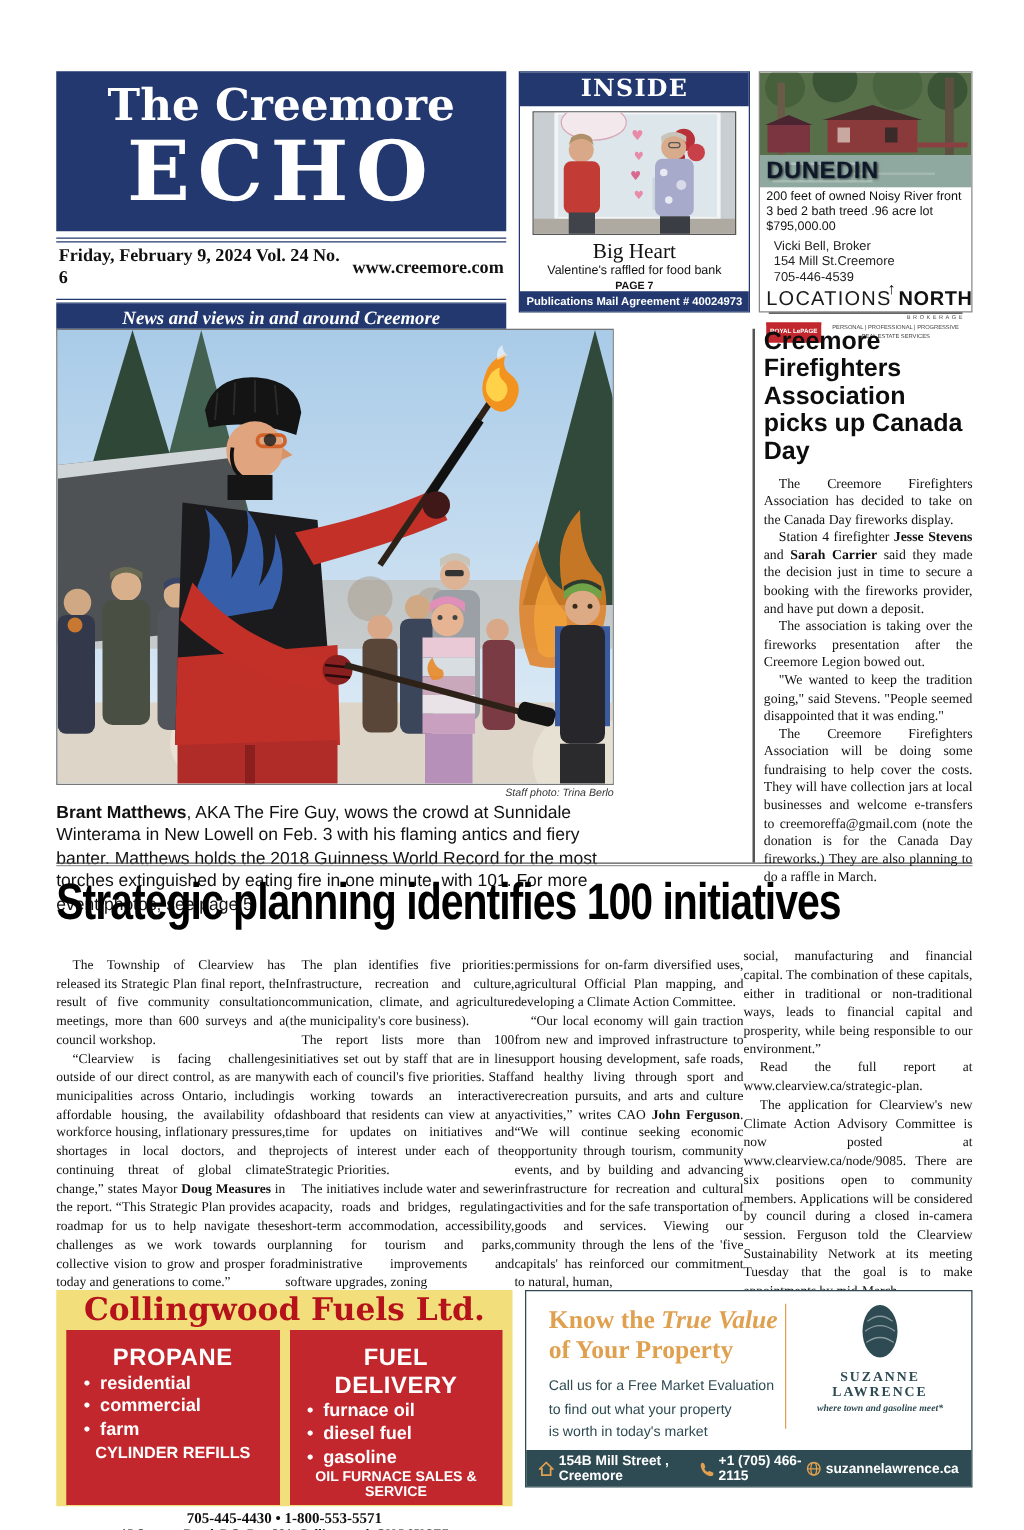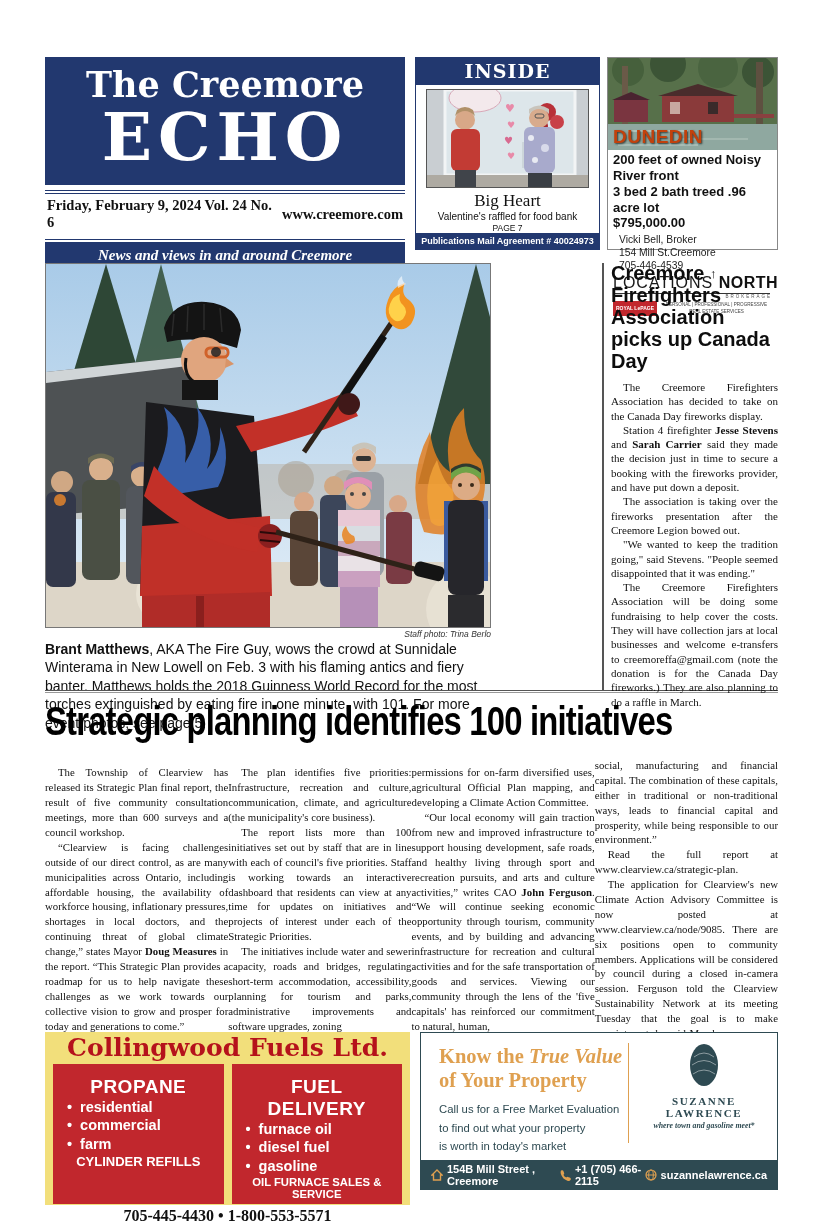--- a/index.html
+++ b/index.html
@@ -16,29 +16,29 @@
   .dateline .site { font-weight:700; }
   .tagline-band { background:#22386f; color:#fff; text-align:center; font-style:italic; font-weight:bold; font-size:15px; padding:4px 0 5px; margin-top:0; }
 
   
   .inside-box { position:absolute; left:415px; top:57px; width:185px; height:193px; border:1px solid #22386f; background:#fff; display:flex; flex-direction:column; }
   .inside-head { background:#22386f; color:#fff; text-align:center; font-family:"DejaVu Serif", serif; font-weight:bold; font-size:19px; letter-spacing:1px; padding:2px 0 3px; }
   .inside-photo { margin:4px 10px 2px; height:103px; border:1px solid #555; overflow:hidden; }
   .inside-photo svg { display:block; }
   .inside-title { text-align:center; font-size:17px; line-height:1.1; margin-top:2px; }
   .inside-sub { text-align:center; font-family:"Liberation Sans", sans-serif; font-size:10px; line-height:1.25; }
-  .inside-page { text-align:center; font-family:"Liberation Sans", sans-serif; font-size:8.5px; font-weight:normal; }
+  .inside-page { text-align:center; font-family:"Liberation Sans", sans-serif; font-size:8.5px; font-weight:bold; }
   .inside-foot { margin-top:auto; background:#22386f; color:#fff; text-align:center; font-family:"Liberation Sans", sans-serif; font-weight:bold; font-size:9px; padding:3px 0; }
 
   
   .dunedin { position:absolute; left:607px; top:57px; width:171px; height:193px; border:1px solid #888; background:#fff; font-family:"Liberation Sans", sans-serif; }
   .dun-photo { position:relative; height:92px; overflow:hidden; }
-  .dun-name { position:absolute; left:5px; bottom:2px; color:#c2410c; font-weight:bold; font-size:19px; letter-spacing:0.5px; text-shadow:1px 1px 2px rgba(0,0,0,.65); }
+  .dun-name { position:absolute; left:5px; bottom:2px; color:#0f172a; font-weight:bold; font-size:19px; letter-spacing:0.5px; text-shadow:1px 1px 2px rgba(0,0,0,.65); }
   .dun-info { padding:2px 5px 0; }
-  .dun-line { font-size:13px; font-weight:700; line-height:1.22; color:#111; }
+  .dun-line { font-size:10px; font-weight:400; line-height:1.22; color:#111; }
   .dun-broker { margin:3px 0 0 6px; font-size:10.3px; line-height:1.25; color:#222; }
   .ln-brand { position:relative; margin-top:1px; white-space:nowrap; }
   .ln-light { font-size:16px; letter-spacing:1px; color:#1a1a1a; font-weight:300; }
   .ln-bold { font-size:16px; font-weight:bold; color:#111; letter-spacing:0.5px; }
   .ln-arrow { position:absolute; left:97px; top:-8px; font-size:13px; font-weight:bold; color:#111; }
   .ln-under { border-top:1.5px solid #333; margin:1px 2px 0 2px; }
   .ln-brokerage { text-align:right; font-size:4.5px; letter-spacing:2px; color:#555; }
   .dun-bottom { display:flex; align-items:center; gap:4px; margin-top:2px; }
   .rlp-logo { background:#c1272d; color:#fff; font-size:5px; font-weight:bold; padding:3px 3px; line-height:1.1; text-align:center; border-top:2px solid #c1272d; border-bottom:2px solid #c1272d; }
   .dun-tags { font-size:4.6px; color:#444; text-align:center; line-height:1.5; flex:1; }
@@ -70,21 +70,21 @@
 
   
   .fuels { position:absolute; left:45px; top:1032px; width:365px; height:173px; background:#f2df7b; text-align:center; padding:3px 8px 0; }
   .fuels-title { font-family:"DejaVu Serif", serif; font-weight:bold; font-size:25px; color:#b5121b; line-height:1.05; }
   .fuel-boxes { display:flex; gap:8px; margin-top:3px; }
   .fuel-box { background:#c1272d; color:#fff; flex:1; padding:12px 8px 4px; font-family:"Liberation Sans", sans-serif; text-align:left; }
   .fuel-box h3 { text-align:center; font-size:19px; font-weight:bold; letter-spacing:0.5px; }
   .fuel-item { display:flex; gap:8px; font-size:14.5px; font-weight:600; line-height:1.25; padding-left:6px; }
   .fuel-foot { text-align:center; font-weight:bold; font-size:13px; margin-top:1px; }
   .fuel-foot.small { font-size:11.3px; }
-  .fuels-phone { font-weight:bold; font-size:16px; margin-top:3px; color:#101010; }
+  .fuels-phone { font-weight:bold; font-size:12px; margin-top:3px; color:#101010; }
   .fuels-addr { font-weight:bold; font-size:10.5px; color:#101010; }
 
   
   .suz { position:absolute; left:420px; top:1032px; width:358px; height:158px; border:1.5px solid #2e4a52; background:#fff; }
   .suz-left { position:absolute; left:18px; top:12px; width:190px; }
   .suz-h { font-family:"Liberation Serif", serif; font-size:20.5px; font-weight:bold; color:#dfa050; line-height:1.15; }
   .suz-h .i { font-style:italic; }
   .suz-body { margin-top:8px; font-family:"Liberation Sans", sans-serif; font-size:11.3px; color:#2e4a52; line-height:1.65; }
   .suz-vline { position:absolute; left:207px; top:10px; width:1px; height:100px; background:#dfa050; }
   .suz-right { position:absolute; left:216px; top:8px; width:134px; text-align:center; }

